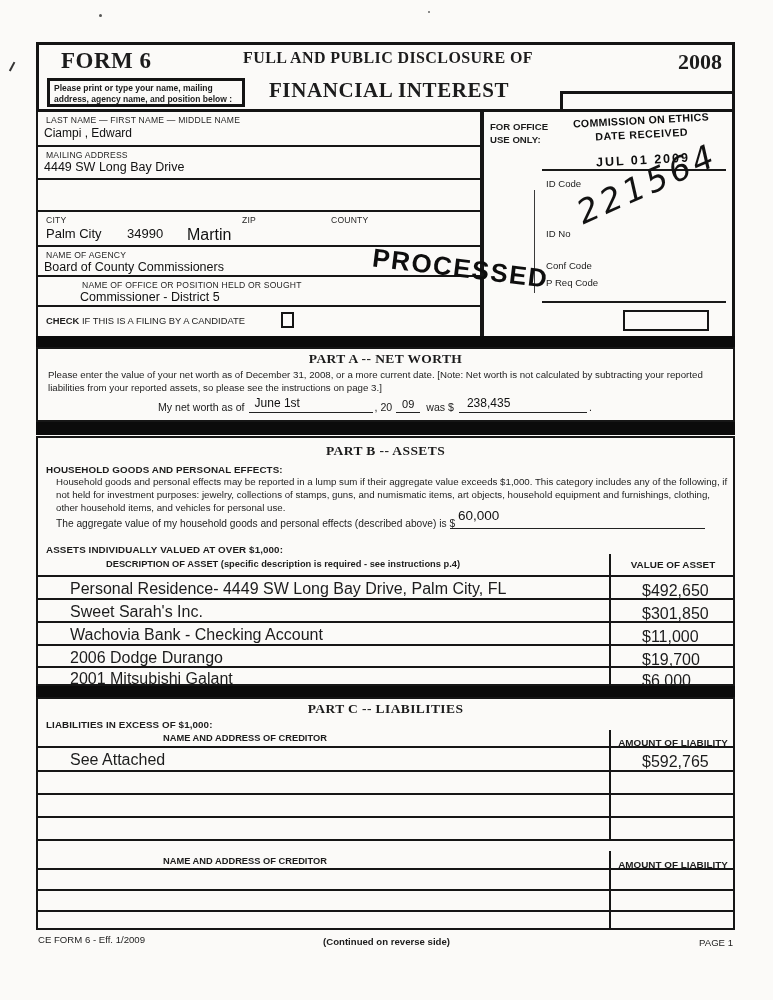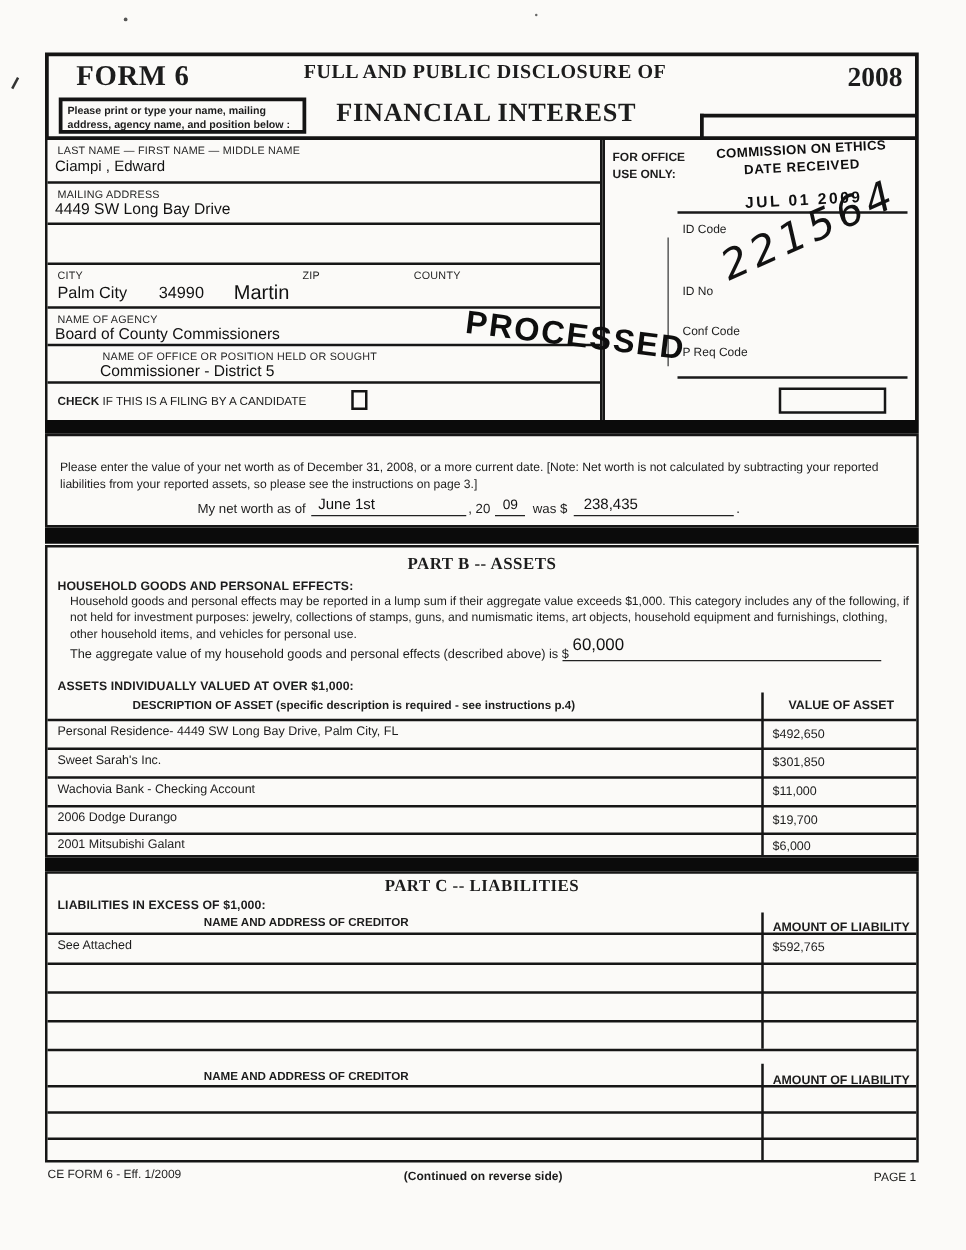--- a/index.html
+++ b/index.html
@@ -13,21 +13,21 @@
   .b { font-weight:bold; }
   .ctr { text-align:center; }
   .lbl { font-size:8.6px; letter-spacing:.2px; color:#252525; }
   .val { font-size:12px; color:#111; }
   .hline { border-top:2px solid #161616; left:0; right:0; height:0; }
   .fill-line { border-bottom:1.6px solid #222; }
   .bar { background:#0b0b0b; left:36px; width:699px; }
   .sec-title { font-family:"Liberation Serif", serif; font-weight:bold; font-size:13.5px; letter-spacing:.4px; }
   .small-bold { font-weight:bold; font-size:9.8px; letter-spacing:.1px; }
   .body-text { font-size:9.7px; line-height:1.32; color:#1d1d1d; }
-  .cell-val { font-size:10px; }
+  .cell-val { font-size:16px;margin-left:24px; }
   .stamp { color:#0e0e0e; }
 </style>
 </head>
 <body>
 
 <div class="page">
 
   <div class="abs" style="left:11px;top:62px;width:4px;height:10px;border-left:2px solid #333;transform:rotate(28deg);"></div>
   <div class="abs" style="left:99px;top:14px;width:3px;height:3px;background:#555;border-radius:50%;"></div>
   <div class="abs" style="left:428px;top:11px;width:2px;height:2px;background:#666;border-radius:50%;"></div>
@@ -94,20 +94,21 @@
     <div class="abs" style="left:58px;top:189px;width:184px;border-bottom:2px solid #1a1a1a;"></div>
     <div class="abs" style="left:139px;top:198px;width:86px;height:21px;border:2px solid #161616;"></div>
     <div class="abs" style="left:50px;top:78px;height:103px;border-left:1.5px solid #3a3a3a;"></div>
   </div>
 
   <div class="abs b stamp" style="left:372px;top:253px;font-size:26px;letter-spacing:1.5px;transform:rotate(7deg);font-weight:800;">PROCESSED</div>
 
   <div class="abs bar" style="top:336px;height:11px;"></div>
 
   <div class="abs" style="left:36px;top:347px;width:699px;height:75px;border:2px solid #161616;">
+    <div class="abs sec-title ctr" style="left:0;right:0;top:2px;">PART A -- NET WORTH</div>
     <div class="abs body-text" style="left:10px;top:20px;width:678px;">Please enter the value of your net worth as of December 31, 2008, or a more current date.  [Note:  Net worth is not calculated by subtracting your reported liabilities from your reported assets, so please see the instructions on page 3.]</div>
     <div class="abs" style="left:120px;top:49px;display:flex;align-items:flex-end;font-size:10.6px;">
       <span>My net worth as of</span>
       <span class="fill-line" style="width:124px;margin-left:4px;"><span class="val" style="position:relative;top:-2px;left:6px;font-size:12px;">June 1st</span></span>
       <span style="margin-left:2px;">, 20</span>
       <span class="fill-line ctr" style="width:24px;margin-left:4px;display:inline-block;"><span class="val" style="position:relative;top:-2px;font-size:11px;">09</span></span>
       <span style="margin-left:6px;">was $</span>
       <span class="fill-line" style="width:128px;margin-left:5px;display:inline-block;"><span class="val" style="position:relative;top:-2px;left:8px;font-size:12px;">238,435</span></span>
       <span style="margin-left:2px;">.</span>
     </div>

